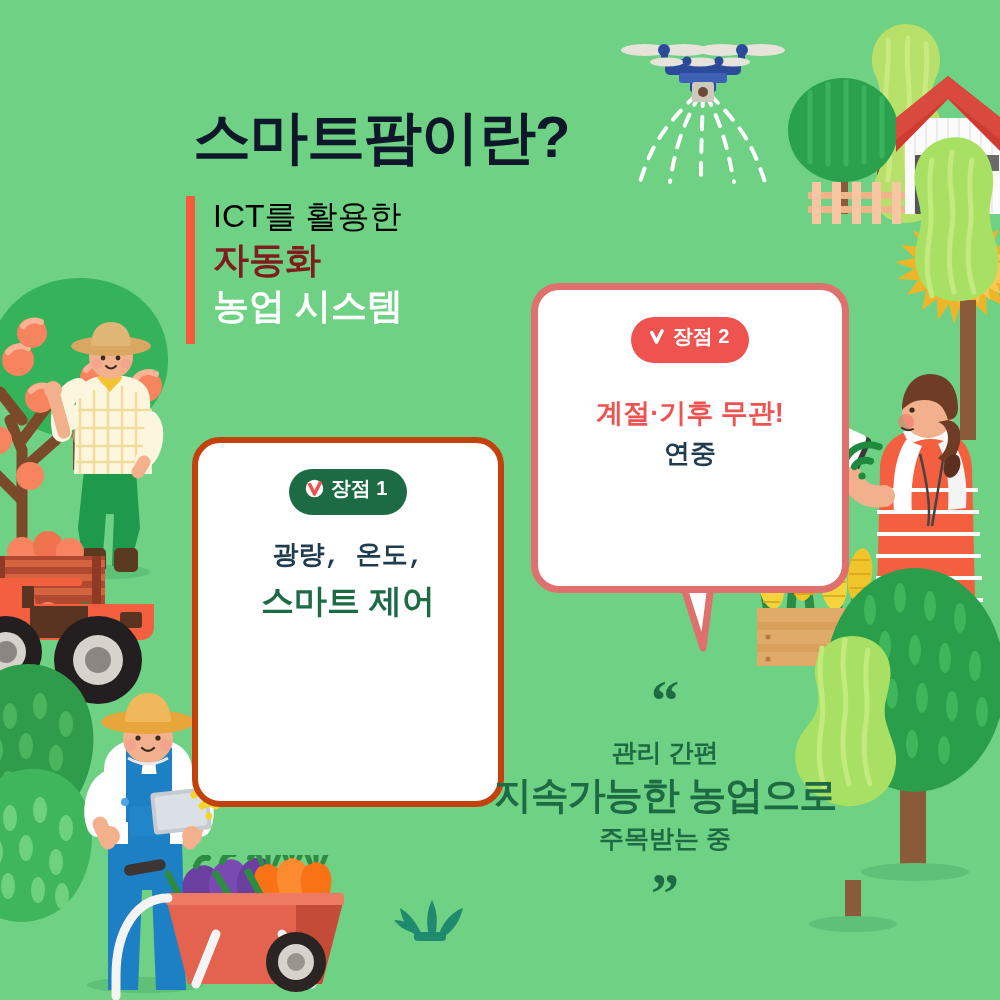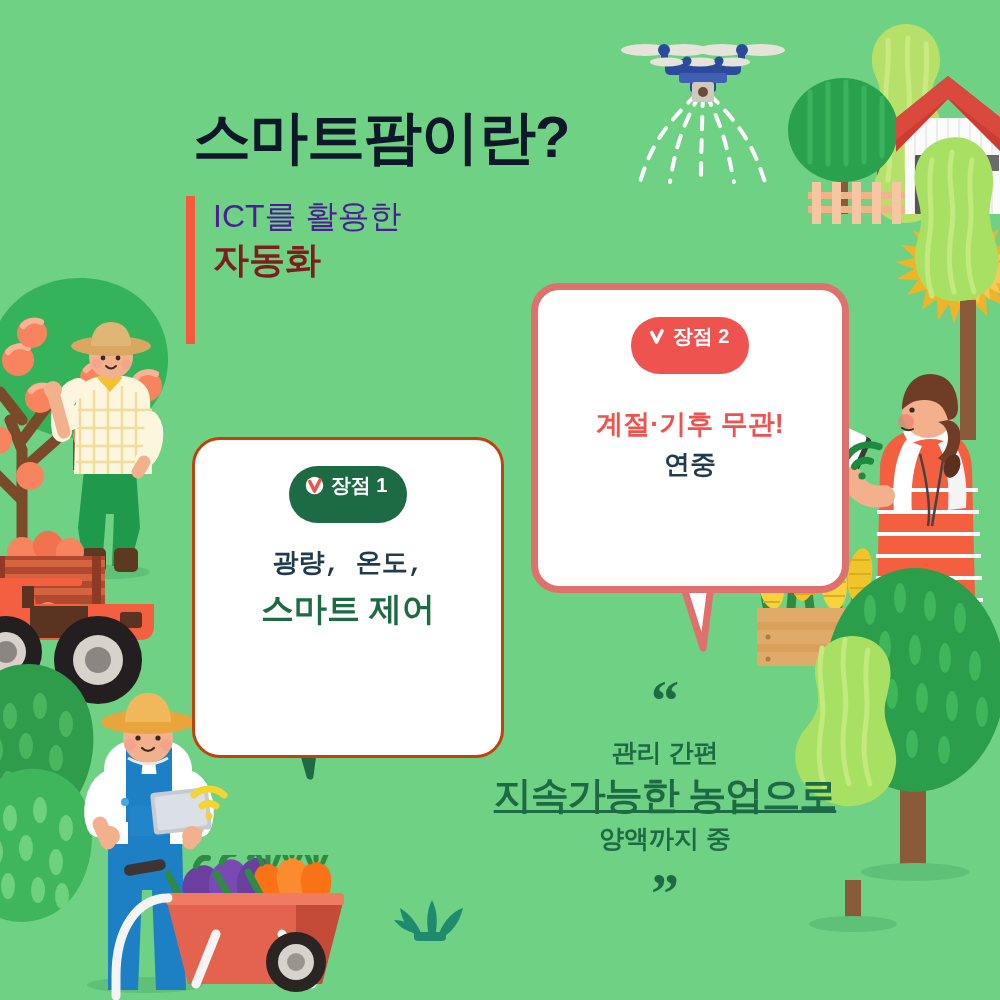--- a/index.html
+++ b/index.html
@@ -14,54 +14,54 @@
 
   
   .title-wrap{position:absolute;left:193px;top:108px;width:420px;}
   .main-title{
     font-size:58px;font-weight:bold;color:#0f172a;letter-spacing:-1px;
     line-height:1.0;margin:0;white-space:nowrap;
   }
   .sub-block{position:absolute;left:186px;top:196px;display:flex;gap:18px;align-items:flex-start;}
   .accent-bar{width:9px;height:148px;background:#f8593c;flex:none;border-radius:1px;}
   .sub-text{display:flex;flex-direction:column;gap:2px;}
-  .sub-line-1{font-size:32px;color:#4c1d95;font-weight:400;line-height:1.25;white-space:nowrap;}
+  .sub-line-1{font-size:32px;color:#000000;font-weight:400;line-height:1.25;white-space:nowrap;}
   .sub-line-2{font-size:36px;color:#7f1d1d;font-weight:bold;line-height:1.22;white-space:nowrap;}
   .sub-line-3{font-size:36px;color:#ffffff;font-weight:bold;line-height:1.22;white-space:nowrap;}
 
   
   .bubble{position:absolute;background:#ffffff;border-radius:28px;box-sizing:border-box;
           display:flex;flex-direction:column;align-items:center;}
-  .bubble-1{left:192px;top:437px;width:312px;height:321px;border:3px solid #c2410c;}
+  .bubble-1{left:192px;top:437px;width:312px;height:370px;border:6px solid #c2410c;}
   .bubble-2{left:531px;top:283px;width:318px;height:310px;border:7px solid #e0706e;}
 
   .badge{
     display:inline-flex;align-items:center;gap:7px;
     border-radius:999px;color:#ffffff;font-weight:bold;
-    padding:6px 20px 24px 16px;white-space:nowrap;
+    padding:6px 20px 13px 16px;white-space:nowrap;
   }
   .badge-1{background:#1d6b44;font-size:20px;margin-top:26px;}
   .badge-2{background:#ef5350;font-size:20px;margin-top:27px;}
   .badge-check{width:19px;height:19px;display:inline-block;flex:none;}
 
   .bubble-body{display:flex;flex-direction:column;align-items:center;justify-content:center;}
   .b1-body{margin-top:24px;gap:6px;}
   .b2-body{margin-top:32px;gap:5px;}
   .line-dark{font-size:26px;color:#1f3b4d;font-weight:bold;line-height:1.32;white-space:nowrap;font-family:Liberation Mono, monospace;}
   .line-plain{font-size:26px;color:#1f3b4d;font-weight:bold;line-height:1.32;white-space:nowrap;}
   .line-green{font-size:33px;color:#1d6b44;font-weight:bold;line-height:1.34;white-space:nowrap;}
   .line-red{font-size:27px;color:#ef5350;font-weight:bold;line-height:1.34;white-space:nowrap;}
 
   
   .quote{position:absolute;left:470px;top:685px;width:390px;text-align:center;}
   .qmark{color:#1d6b44;font-size:56px;font-weight:bold;line-height:0.6;font-family:"Liberation Serif",serif;}
   .q-open{margin-bottom:16px;}
   .q-close{margin-top:22px;}
   .q-small{font-size:25px;color:#1d6b44;font-weight:bold;line-height:1.4;text-align:center;}
-  .q-big{font-size:38px;color:#1d6b44;font-weight:bold;line-height:1.35;letter-spacing:-1px;text-decoration:underline;}
+  .q-big{font-size:38px;color:#1d6b44;font-weight:bold;line-height:1.35;letter-spacing:-1px;}
 </style>
 </head>
 <body>
 
 <div id="stage">
 
   <svg class="layer" viewBox="0 0 1000 1000">
     <defs>
       <clipPath id="clipAll">
           <rect x="0" y="0" width="1000" height="1000"></rect>
@@ -568,20 +568,21 @@
 
   <div class="title-wrap">
     <h1 class="main-title">스마트팜이란?</h1>
   </div>
 
   <div class="sub-block">
     <div class="accent-bar"></div>
     <div class="sub-text">
       <div class="sub-line-1">ICT를 활용한</div>
       <div class="sub-line-2">자동화</div>
+      <div class="sub-line-3">농업 시스템</div>
     </div>
   </div>
 
   <div class="bubble bubble-1">
     <div class="badge badge-1">
       <span class="badge-check">
         <svg viewBox="0 0 24 24" width="19" height="19">
           <circle cx="12" cy="12" r="11" fill="#ffffff"></circle>
           <path d="M6 7 L12 19 L19 5" stroke="#ef5350" stroke-width="4.5" fill="none" stroke-linecap="round" stroke-linejoin="round"></path>
         </svg>
@@ -607,17 +608,17 @@
     <div class="bubble-body b2-body">
       <div class="line-red">계절·기후 무관!</div>
       <div class="line-plain">연중</div>
     </div>
   </div>
 
   <div class="quote">
     <div class="qmark q-open">“</div>
     <div class="q-small">관리 간편</div>
     <div class="q-big">지속가능한 농업으로</div>
-    <div class="q-small">양액까지 중</div>
+    <div class="q-small">주목받는 중</div>
     <div class="qmark q-close">”</div>
   </div>
 
 </div>
 
 </body></html>

